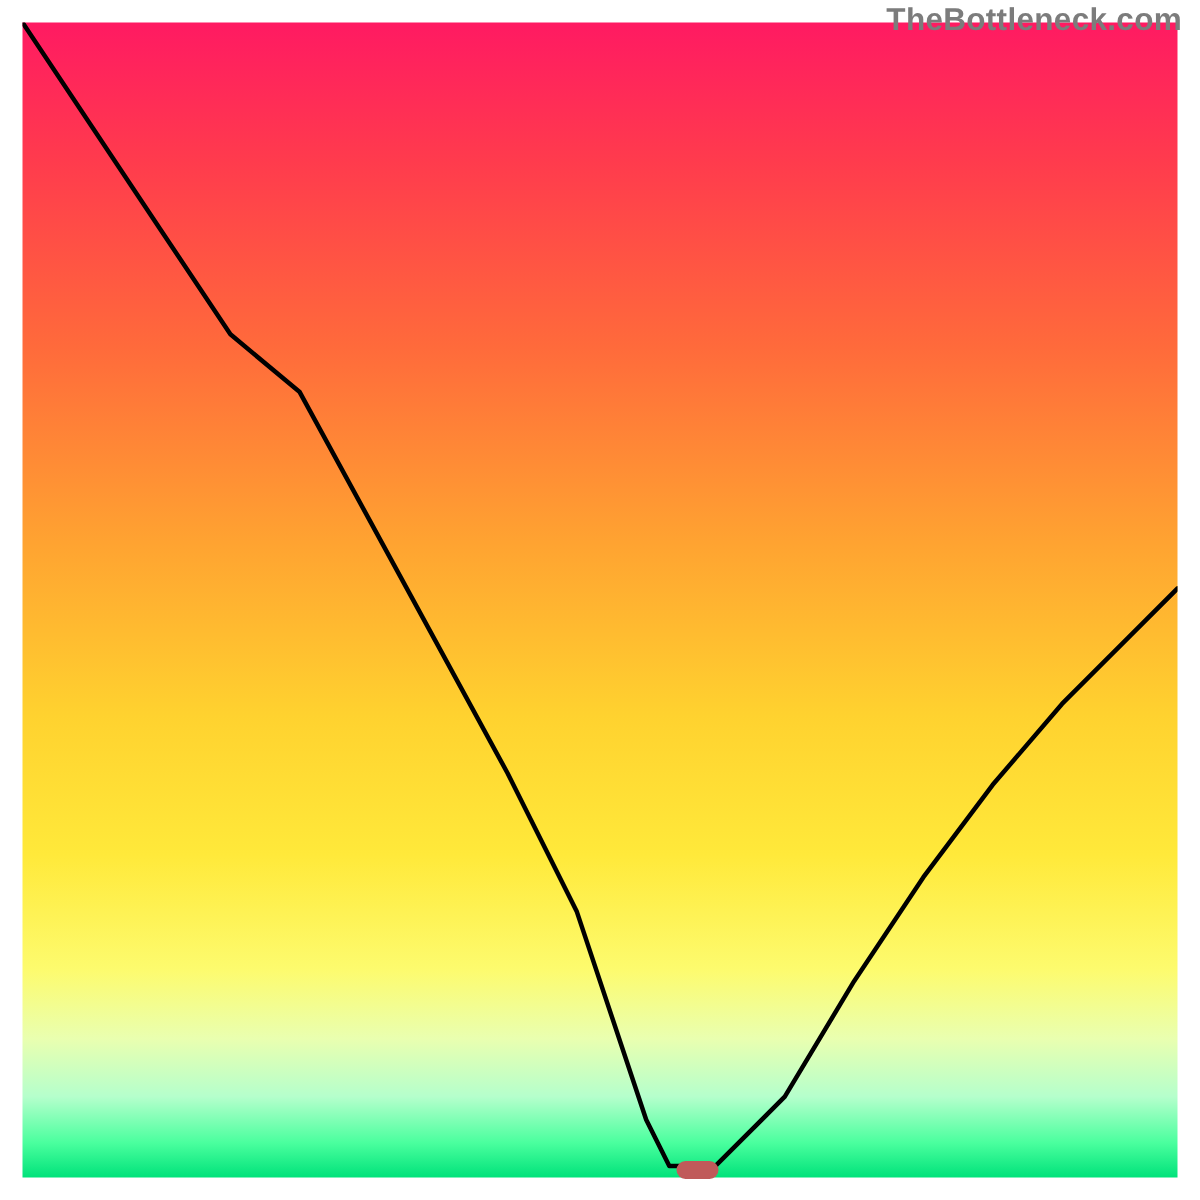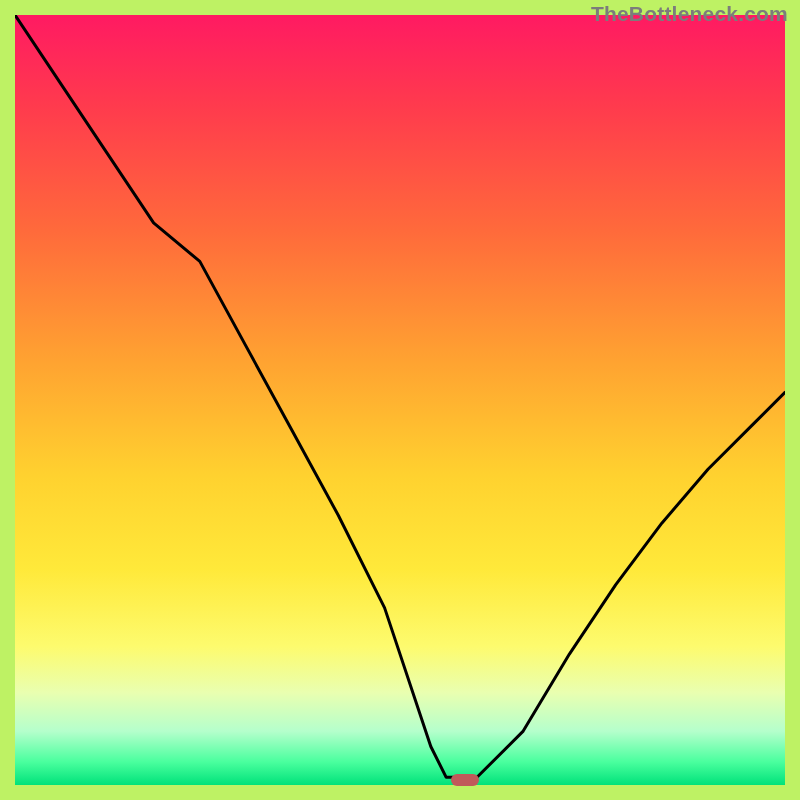--- a/index.html
+++ b/index.html
@@ -9,21 +9,21 @@
     height: 800px;
     background: #000;
     overflow: hidden;
   }
   .frame {
     position: absolute;
     left: 0;
     top: 0;
     width: 800px;
     height: 800px;
-    background: #bef264;
+    background: #ffffff;
   }
   .plot-area {
     position: absolute;
     left: 15px;
     top: 15px;
     width: 770px;
     height: 770px;
     
     background: linear-gradient(to bottom,
       #ff1a62 0%,

